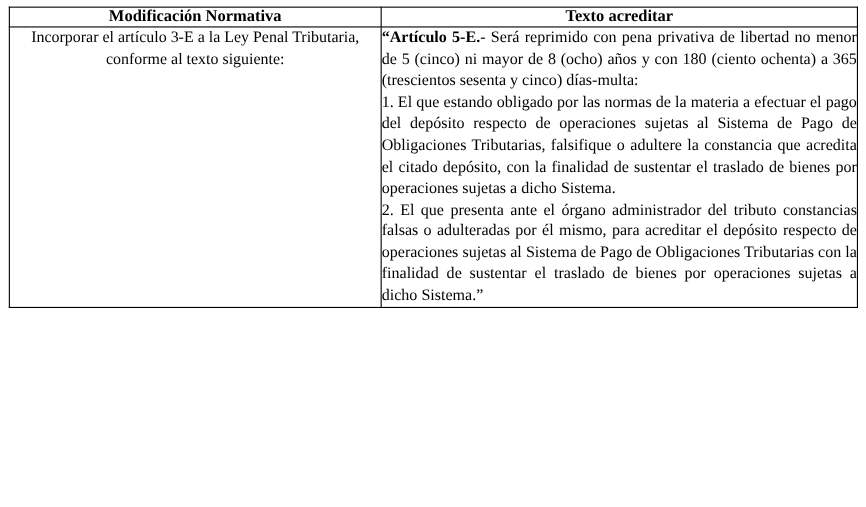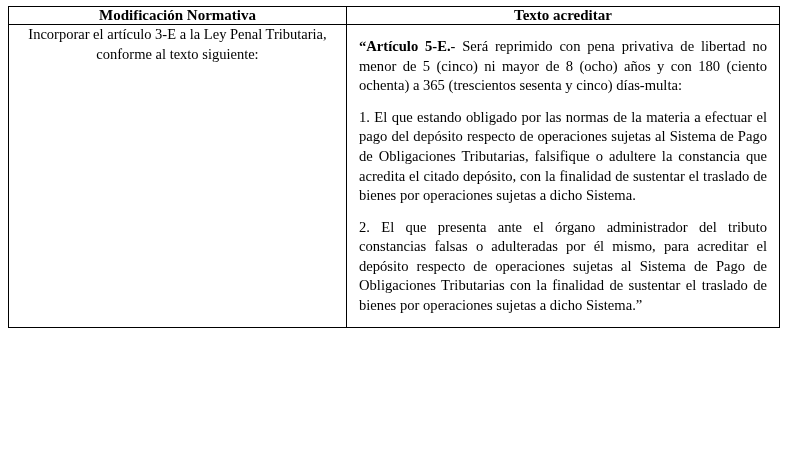--- a/index.html
+++ b/index.html
@@ -46,21 +46,21 @@
     padding: 4px 14px;
   }
   td.right-cell {
     padding: 4px 10px 6px 10px;
   }
   .para {
     text-align: justify;
     text-justify: inter-word;
     font-size: 14.6px;
     line-height: 1.34;
-    margin: 12px;
+    margin: 0;
   }
   .para + .para {
     margin-top: 0;
   }
   .b {
     font-weight: bold;
   }
   .left-inner {
     display: block;
   }

